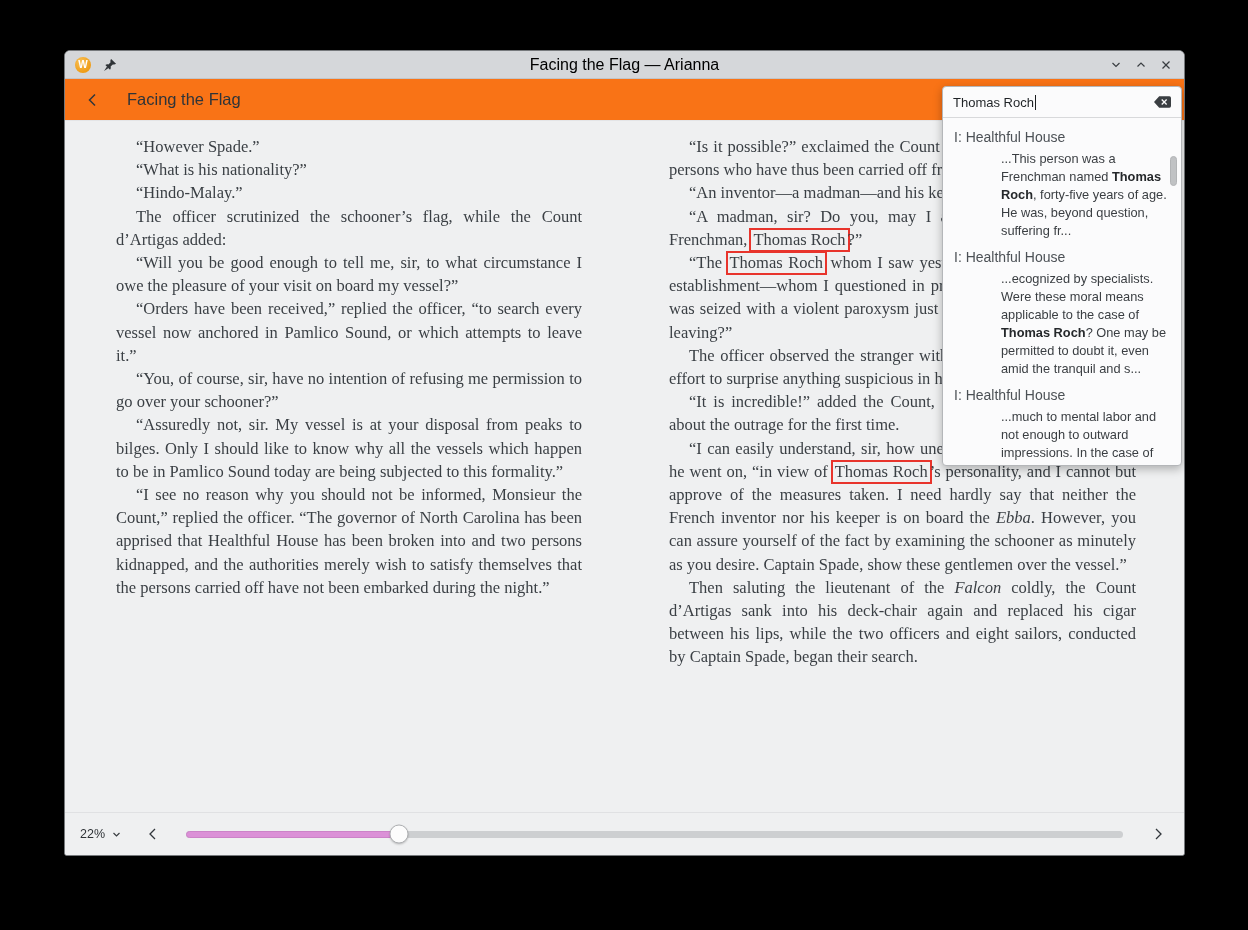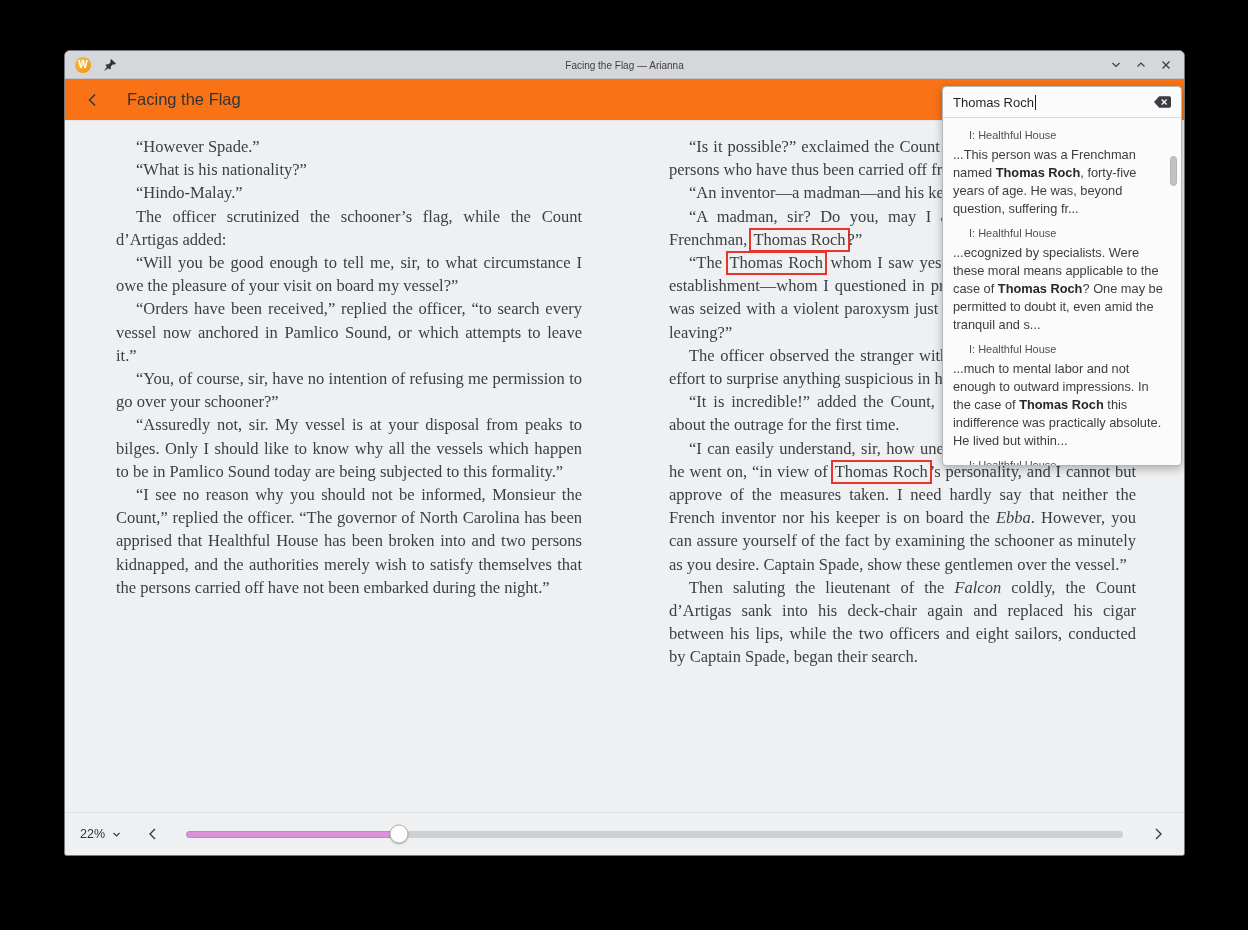--- a/index.html
+++ b/index.html
@@ -22,21 +22,21 @@
     display:flex; align-items:center; padding:0 10px;
   }
   .app-badge {
     width:16px; height:16px; border-radius:50%;
     background:radial-gradient(circle at 35% 30%, #f8c056, #ef9d18 70%);
     color:#fff; font-size:10px; font-weight:bold; line-height:16px; text-align:center;
   }
   .pin-wrap { margin-left:12px; display:flex; align-items:center; }
   .tb-title {
     position:absolute; left:50%; top:50%; transform:translate(-50%,-50%);
-    font-size:10px; color:#404040; white-space:nowrap;
+    font-size:16px; color:#000000; white-space:nowrap;
   }
   .tb-controls { margin-left:auto; display:flex; align-items:center; gap:9px; }
   .tb-btn { width:16px; height:16px; display:flex; align-items:center; justify-content:center; cursor:default; }
 
   
   .header {
     height:42px; background:#f97316; border-bottom:1px solid #e4e5e7;
     display:flex; align-items:center; padding:0 14px;
   }
   .back-btn { width:24px; height:24px; display:flex; align-items:center; justify-content:center; margin-left:2px; }
@@ -66,22 +66,22 @@
   }
   .search-field {
     height:31px; flex:0 0 31px; display:flex; align-items:center;
     padding:0 10px; border-bottom:1px solid #d8d9db;
   }
   .search-query { font-size:13px; color:#1f2326; }
   .caret { display:inline-block; width:1px; height:15px; background:#1b1e20; vertical-align:-3px; margin-left:1px; }
   .clear-btn { margin-left:auto; display:flex; align-items:center; }
   .results { position:relative; flex:1; overflow:hidden; padding:2px 14px 0 10px; }
   .result-item { cursor:default; }
-  .result-chapter { font-size:11px; color:#4c5156; margin:9px 16px 5px; }
-  .result-snippet { font-size:12.8px; line-height:18px; color:#3a3e42; }
+  .result-chapter { font-size:14px; color:#4c5156; margin:9px 1px 5px; }
+  .result-snippet { font-size:12.8px; line-height:18px; color:#3a3e42;margin-left:48px; }
   .result-snippet b { color:#25282b; }
   .results-scrollbar {
     position:absolute; right:4px; top:38px; width:7px; height:30px;
     border-radius:3.5px; background:#c0c2c4; border:1px solid #b2b4b6;
   }
 
   
   .footer {
     position:absolute; left:0; right:0; bottom:0; height:43px;
     background:#eff0f1; border-top:1px solid #e0e1e3; border-radius:0 0 2px 2px;

